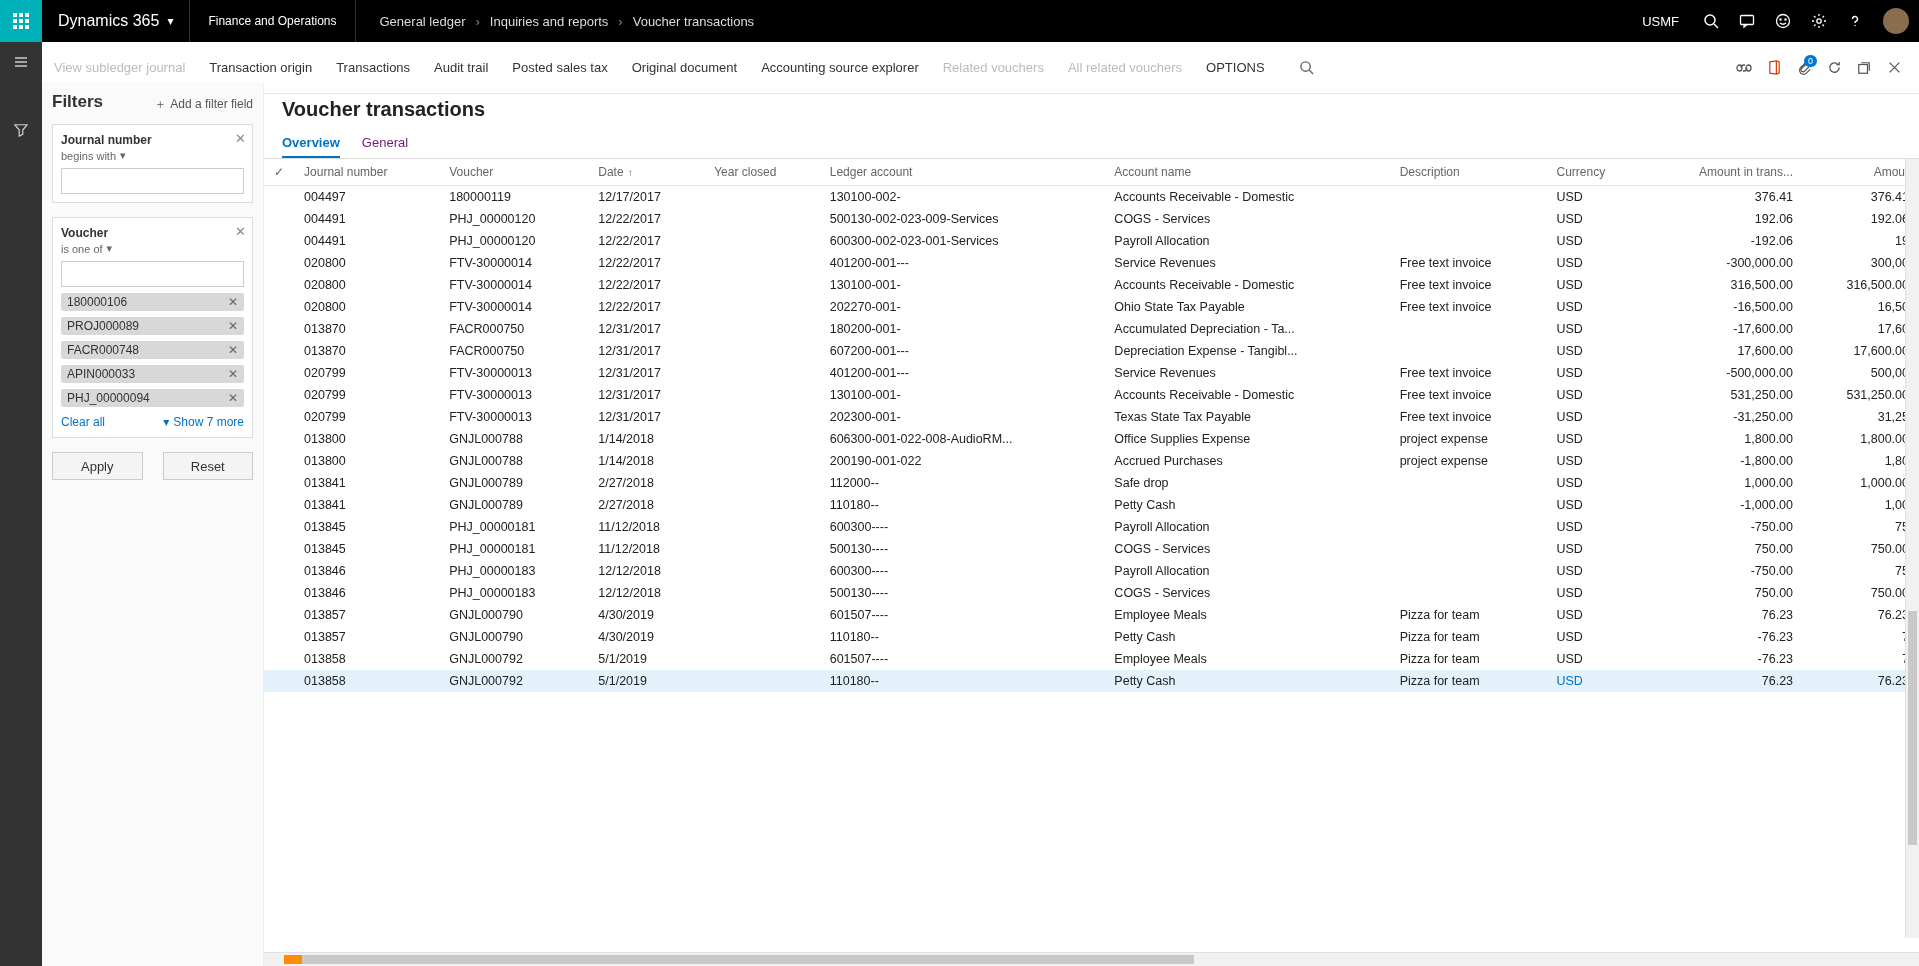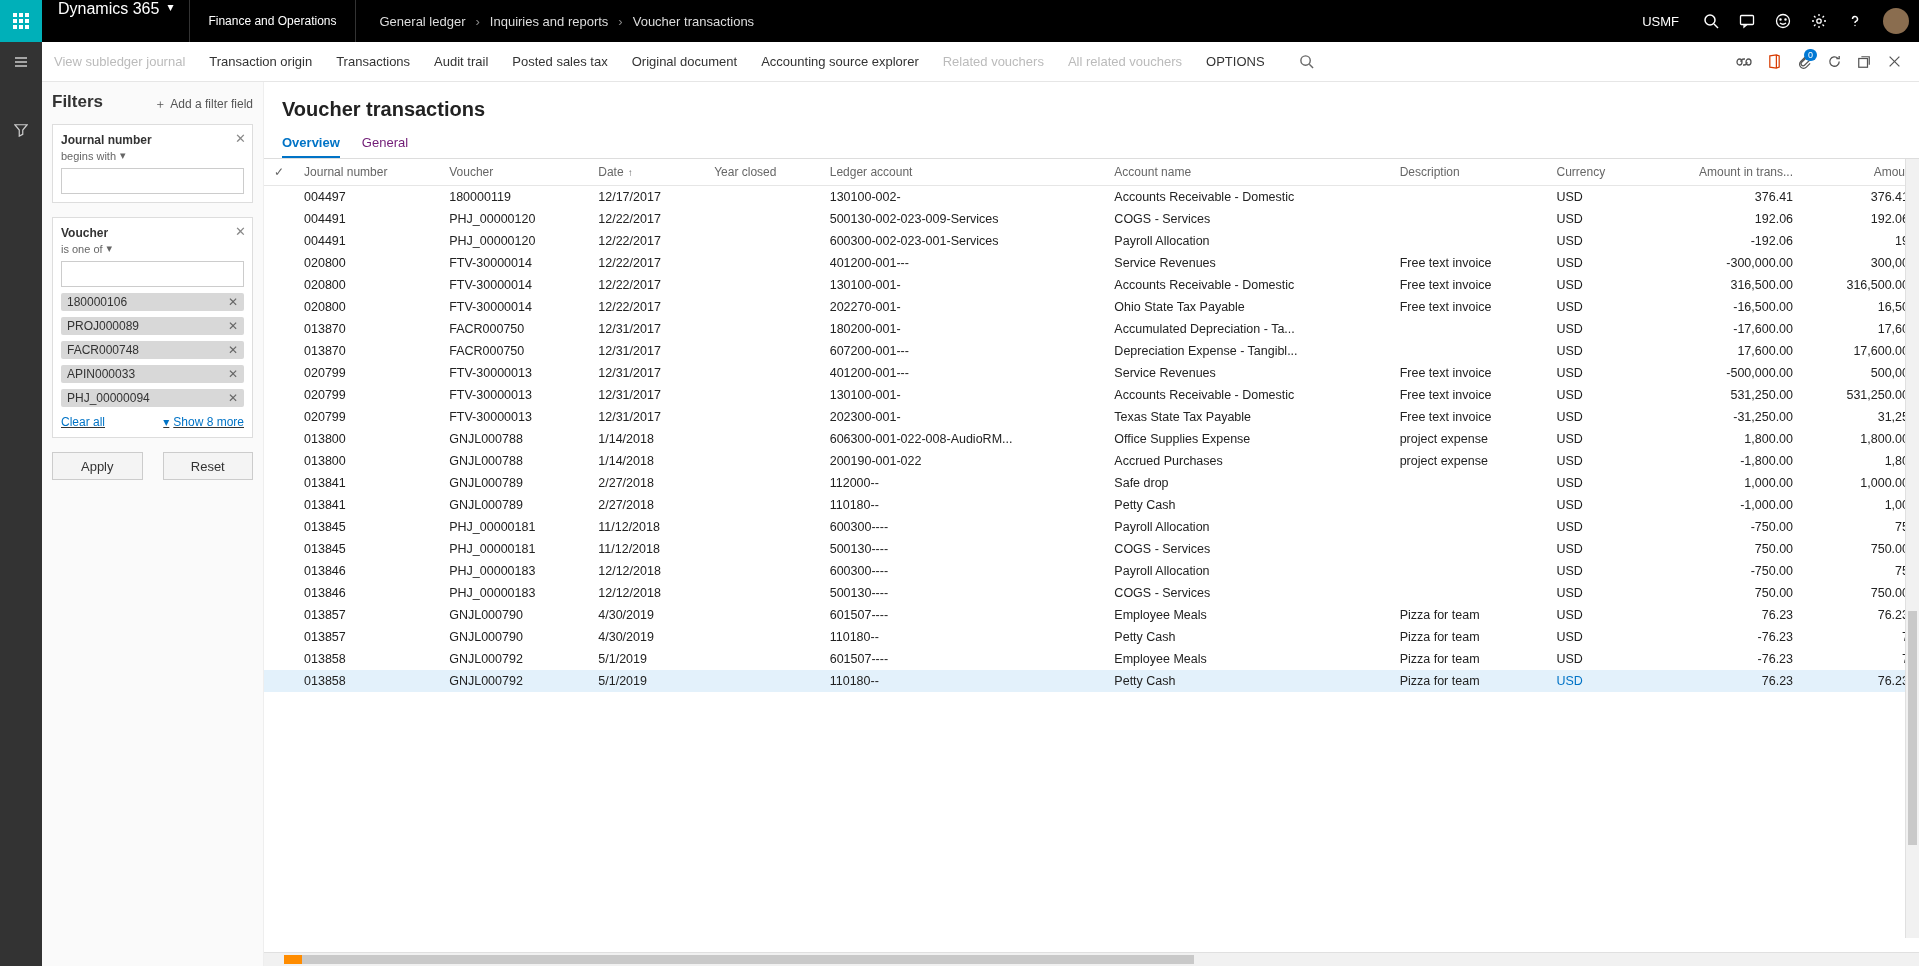--- a/index.html
+++ b/index.html
@@ -1,33 +1,33 @@
 <!DOCTYPE html>
 <html><head>
 <meta charset="utf-8">
 <style>
   * { box-sizing: border-box; margin: 0; padding: 0; font-family: "Segoe UI", Arial, sans-serif; }
   body { background: #fff; color: #333; font-size: 13px; overflow: hidden; }
 
   
   .topbar { height: 42px; background: #000; color: #fff; display: flex; align-items: center; }
   .topbar .waffle { width: 42px; height: 42px; background: #00b0b9; display:flex;align-items:center;justify-content:center; font-size:16px;}
-  .topbar .brand { padding: 0 16px; font-size:16px; display:flex;height:100%;border-right:1px solid #333;}
+  .topbar .brand { padding: 0 16px; font-size:16px; display:flex;align-items:center;height:100%;border-right:1px solid #333;}
   .topbar .brand .chev { margin-left:8px; font-size:12px;}
   .topbar .module { padding: 0 18px; font-size:12px; display:flex;align-items:center;height:100%;border-right:1px solid #333;}
   .topbar .breadcrumb { padding-left: 24px; font-size:13px; color:#ddd; display:flex;gap:10px;}
   .topbar .breadcrumb .sep { color:#888;}
   .topbar .spacer { flex:1; }
   .topbar .right { display:flex;align-items:center;height:100%;}
   .topbar .right .company { padding:0 14px;font-size:13px;}
   .topbar .right .iconbtn { width:36px;height:42px;display:flex;align-items:center;justify-content:center;color:#fff;}
   .topbar .right .avatar { width:26px;height:26px;border-radius:50%;background:#8a6d4f;margin:0 10px;}
 
   
-  .actionpane { height:40px; background:#fff; border-bottom:1px solid #e6e6e6; display:flex;align-items:center;padding-left:42px;}
+  .actionpane { height:52px; background:#fff; border-bottom:1px solid #e6e6e6; display:flex;align-items:center;padding-left:42px;}
   .actionpane .act { padding:0 12px;font-size:13px;color:#333;height:100%;display:flex;align-items:center;}
   .actionpane .act.disabled { color:#bbb; }
   .actionpane .act.options { font-weight:400;color:#333; }
   .actionpane .search { margin-left:10px;color:#666; }
   .actionpane .rightacts { margin-left:auto;display:flex;align-items:center;padding-right:10px;}
   .actionpane .rightacts .ibtn { width:30px;height:30px;display:flex;align-items:center;justify-content:center;color:#555;position:relative;}
   .actionpane .badge { position:absolute;top:2px;right:2px;background:#0078d4;color:#fff;border-radius:8px;font-size:9px;padding:0 4px;line-height:12px;}
 
   
   .leftrail { position:absolute; top:42px; bottom:0; left:0; width:42px; background:#333; color:#fff;}
@@ -42,21 +42,21 @@
   .filters h3 { font-size:17px; font-weight:600; color:#333; padding-bottom:4px;}
   .filters .addrow { display:flex;justify-content:space-between;align-items:center;margin-bottom:8px;}
   .filters .addfilter { color:#555;font-size:12px;display:flex;align-items:center;gap:4px;}
   .filtercard { border:1px solid #ddd; background:#fff; padding:8px; margin-bottom:14px; position:relative;}
   .filtercard .fc-close { position:absolute;top:6px;right:6px;color:#888;font-size:13px;}
   .filtercard .fc-title { font-size:12px;font-weight:600;color:#333;}
   .filtercard .fc-op { font-size:11px;color:#666;display:flex;align-items:center;gap:4px;margin-top:2px;margin-bottom:6px;}
   .filtercard input[type=text] { width:100%;height:26px;border:1px solid #ccc;padding:0 6px;font-size:12px;}
   .chip { display:flex;align-items:center;justify-content:space-between;background:#d8d8d8;border-radius:2px;padding:2px 6px;margin-top:6px;font-size:12px;color:#333;}
   .chip .x { color:#666;font-size:12px;}
-  .filtercard .fc-footer {display:flex;justify-content:space-between;margin-top:8px;font-size:12px;text-decoration:underline;}
+  .filtercard .fc-footer {display:flex;justify-content:space-between;margin-top:8px;font-size:12px;}
   .filtercard .fc-footer .clear { color:#0073c6;}
   .filtercard .fc-footer .more { color:#0073c6;display:flex;align-items:center;gap:4px;}
   .filterbtns { display:flex;gap:20px;}
   .filterbtns button { flex:1;height:28px;border:1px solid #ccc;background:#f4f4f4;font-size:13px;color:#333;}
 
   
   .content { flex:1; display:flex;flex-direction:column; overflow:hidden;}
   .content h2 { font-size:20px;font-weight:700;color:#222;padding:16px 18px 8px;}
   .tabs { display:flex;gap:22px;padding:0 18px;border-bottom:1px solid #ddd;}
   .tab { font-size:13px;color:#701a75;padding:6px 0;}
@@ -276,21 +276,21 @@
           </div>
           <div class="chip">
             <span>PHJ_00000094</span>
             <span class="x">✕</span>
           </div>
         </div>
       <div class="fc-footer">
         <span class="clear">Clear all</span>
         <span class="more">
           <span>▾</span>
-          <span>Show 8 more</span>
+          <span>Show 7 more</span>
         </span>
       </div>
     </div>
 
     <div class="filterbtns">
       <button>Apply</button>
       <button>Reset</button>
     </div>
   </div>
 

